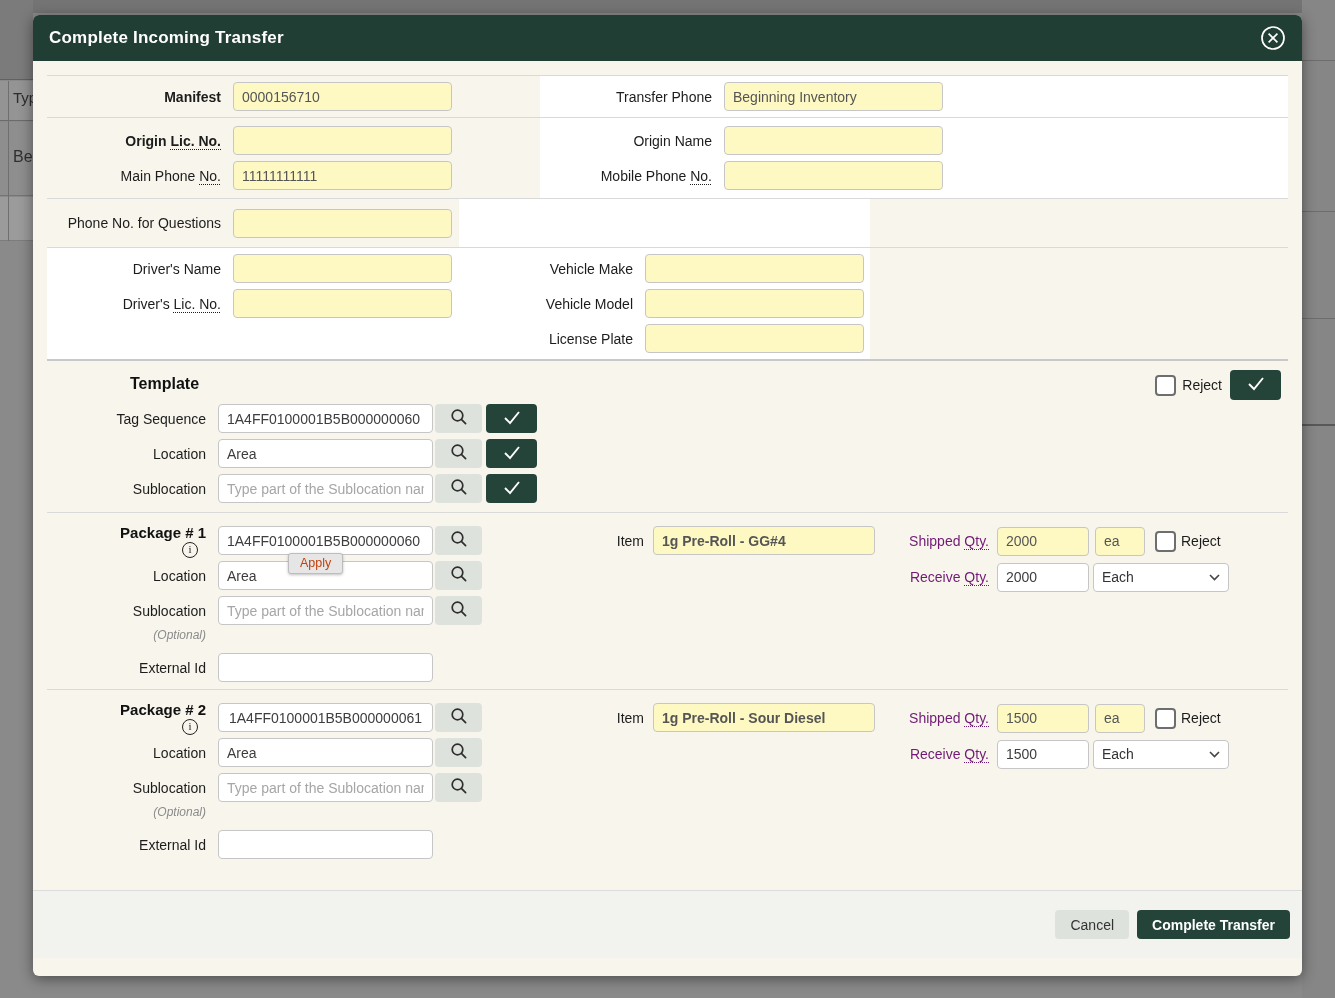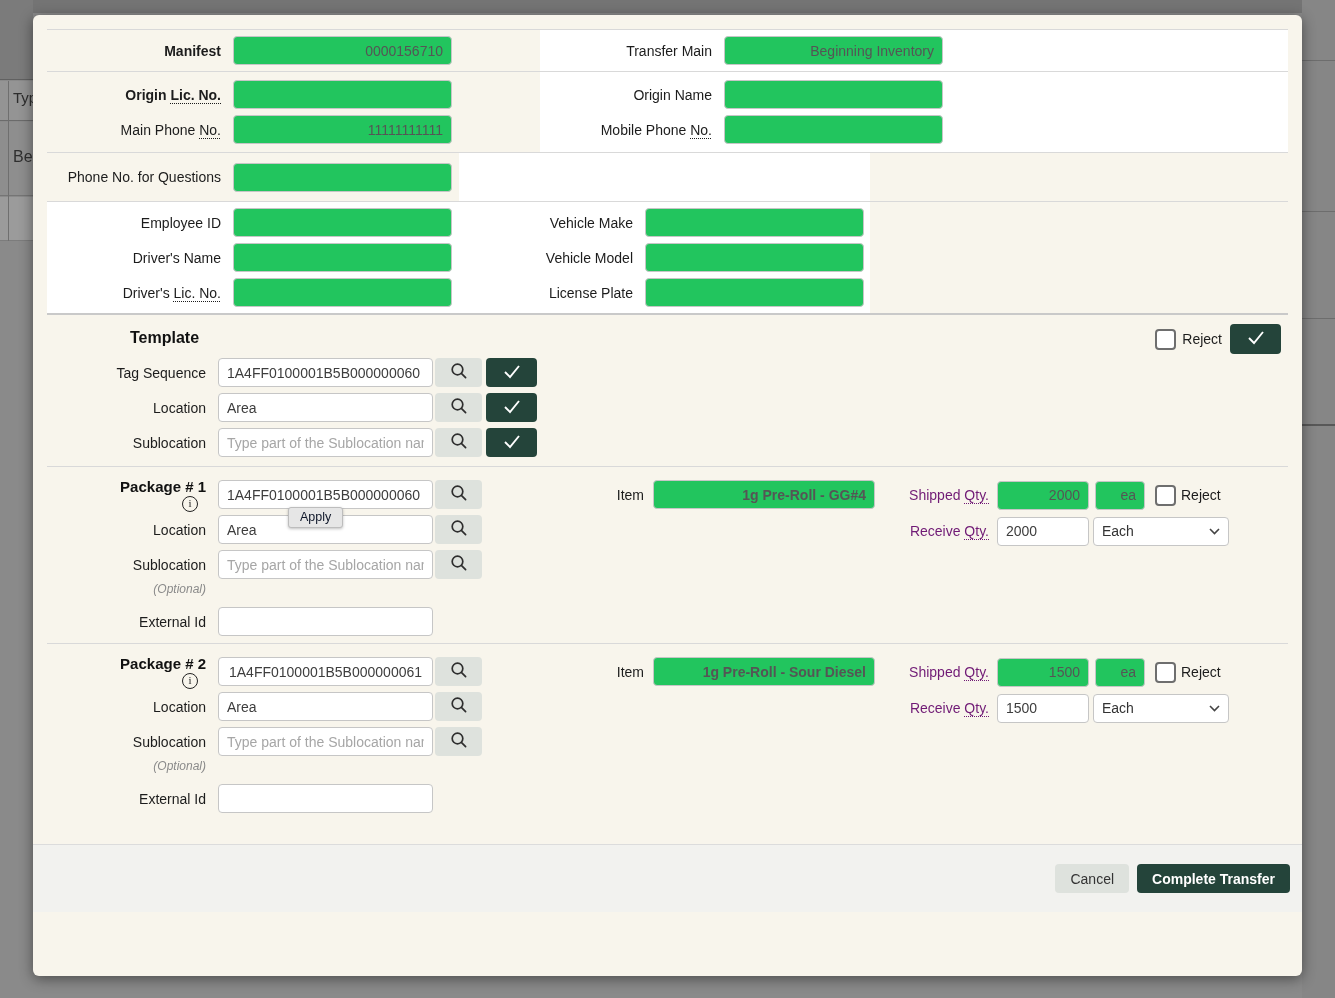--- a/index.html
+++ b/index.html
@@ -38,21 +38,21 @@
 
   .lbl { font-size:14px; color:#1c1c1c; text-align:right; }
   .bold { font-weight:bold; }
   .abbr { text-decoration:underline dotted; text-decoration-thickness:1px; text-underline-offset:3px; }
 
   .ipt {
     height:29px; border:1px solid #c6c6c6; border-radius:4px; padding:0 8px;
     font-family:"Liberation Sans",sans-serif; font-size:14px; color:#3d3d3d; background:#fff;
   }
   .ipt::placeholder { color:#a6a6a6; }
-  .ro { background:#22c55e; color:#555;text-align:right; }
+  .ro { background:#fef9c3; color:#555; }
   .w219 { width:219px; } .w215 { width:215px; } .w222 { width:222px;font-weight:bold; }
   .w92 { width:92px; } .w50 { width:50px; }
 
   .frow { display:flex; align-items:center; height:35px; }
   .frow .lbl { width:174px; }
   .frow .ipt { margin-left:12px; }
 
   
   .secA { border-top:1px solid #d9d9d9; }
   .rowA { display:flex; border-bottom:1px solid #d9d9d9; }
@@ -124,21 +124,21 @@
   .pkg-qty .cb-lbl { margin-left:5px; font-size:14px; color:#1c1c1c; }
   .select {
     width:136px; height:29px; margin-left:4px; border:1px solid #c6c6c6; border-radius:4px; background:#fff;
     display:flex; align-items:center; padding:0 8px; font-size:14px; color:#333; cursor:pointer;
   }
   .select .chev { margin-left:auto; display:flex; }
 
   .tooltip {
     position:absolute; left:241px; top:40px; z-index:5;
     background:#e6e6e6; border:1px solid #bdbdbd; border-radius:3px;
-    padding:2px 11px 3px; font-size:12.5px; color:#0f172a;
+    padding:2px 11px 3px; font-size:12.5px; color:#c2410c;
     box-shadow:0 1px 3px rgba(0,0,0,.25);
   }
 
   
   .footer {
     margin:24px -14px 0 -14px; border-top:1px solid #dcdcdc; background:#f2f2ef;
     height:68px; display:flex; align-items:center; justify-content:flex-end; padding-right:12px;
   }
   .btn-cancel {
     height:29px; padding:0 15px; background:#dee2dd; border:none; border-radius:4px;
@@ -165,34 +165,44 @@
   <div class="bgl-vline"></div>
   <div class="bg-right"></div>
   <div class="bgr-line" style="top:60px"></div>
   <div class="bgr-line" style="top:211px"></div>
   <div class="bgr-line" style="top:318px"></div>
   <div class="bgr-line" style="top:424px;height:2px;background:#585858"></div>
 </div>
 
 <div class="modal">
 
+  <div class="titlebar">
+    <span class="title">Complete Incoming Transfer</span>
+    <span class="close-btn">
+      <svg width="26" height="26" viewBox="0 0 26 26">
+        <circle cx="13" cy="13" r="11" fill="none" stroke="#fff" stroke-width="1.7"></circle>
+        <line x1="8.6" y1="8.6" x2="17.4" y2="17.4" stroke="#fff" stroke-width="1.7"></line>
+        <line x1="17.4" y1="8.6" x2="8.6" y2="17.4" stroke="#fff" stroke-width="1.7"></line>
+      </svg>
+    </span>
+  </div>
 
   <div class="dlg-body">
 
     <div class="secA">
       <div class="rowA">
         <div class="cellL pad3">
           <div class="frow">
             <span class="lbl bold">Manifest</span>
             <input class="ipt ro w219" readonly="" value="0000156710" style="">
           </div>
         </div>
         <div class="cellR pad3">
           <div class="frow">
-            <span class="lbl">Transfer Main</span>
+            <span class="lbl">Transfer Phone</span>
             <input class="ipt ro w219" readonly="" value="Beginning Inventory" style="">
           </div>
         </div>
       </div>
       <div class="rowA">
         <div class="cellL pad5">
           <div class="frow">
             <span class="lbl bold"><span>Origin </span><span class="abbr">Lic. No.</span></span>
             <input class="ipt ro w219" readonly="" style="">
           </div>
@@ -219,24 +229,20 @@
         <span class="lbl">Phone No. for Questions</span>
         <input class="ipt ro w219" readonly="" style="">
       </div>
       <div class="b1-white"></div>
       <div class="b1-rest"></div>
     </div>
 
     <div class="rowB2">
       <div class="panel">
         <div class="colL">
-          <div class="frow">
-            <span class="lbl">Employee ID</span>
-            <input class="ipt ro w219" readonly="" style="">
-          </div>
           <div class="frow">
             <span class="lbl">Driver's Name</span>
             <input class="ipt ro w219" readonly="" style="">
           </div>
           <div class="frow">
             <span class="lbl"><span>Driver's </span><span class="abbr">Lic. No.</span></span>
             <input class="ipt ro w219" readonly="" style="">
           </div>
         </div>
         <div class="colR">

